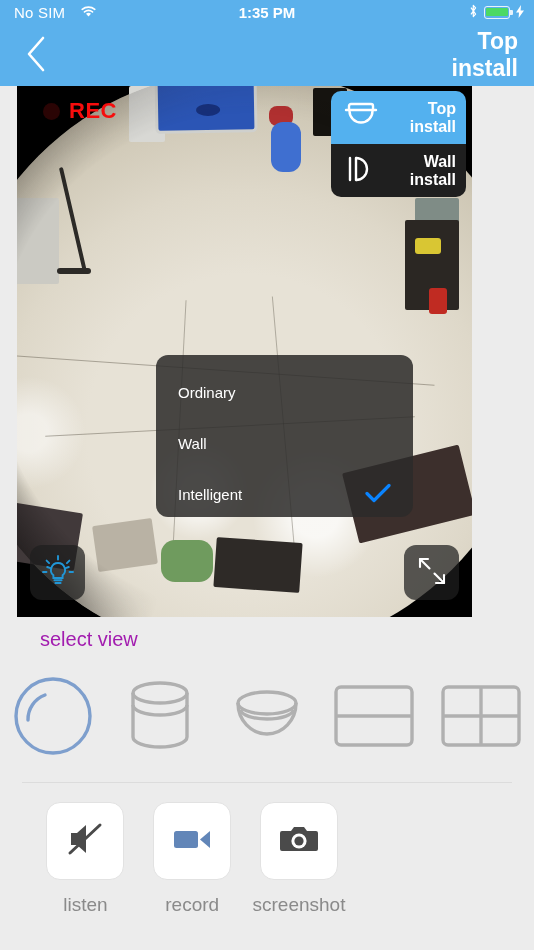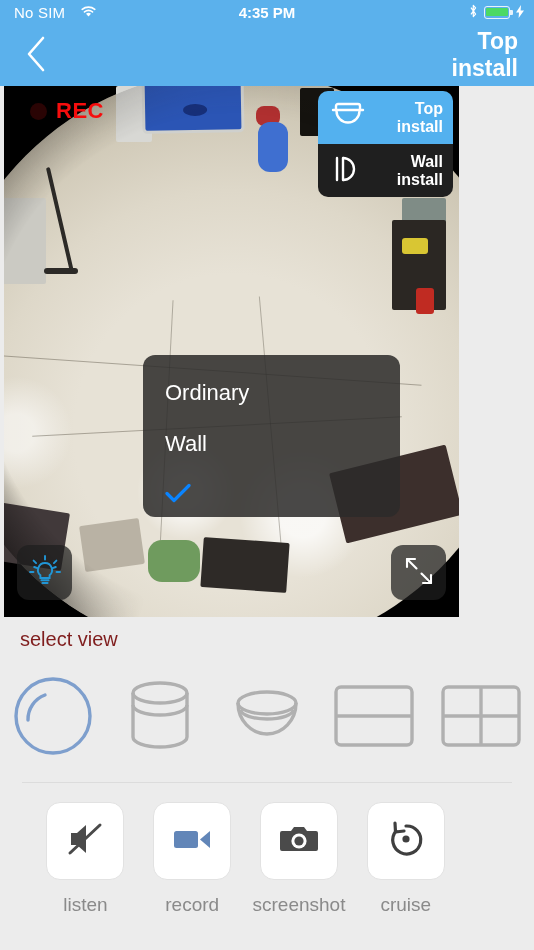--- a/index.html
+++ b/index.html
@@ -46,21 +46,21 @@
   }
   .nav-title {
     position: absolute; right: 16px; top: 4px;
     width: 180px; text-align: right;
     color: #fff; font-size: 23px; font-weight: 700; line-height: 27px;
     white-space: pre-line;
   }
 
   
   .video {
-    position: absolute; top: 86px; left: 4px;
+    position: absolute; top: 86px; left: 17px;
     width: 455px; height: 531px;
     background: #000; overflow: hidden;
   }
   .fisheye {
     position: absolute; left: 50%; top: 52%;
     width: 585px; height: 585px; margin-left: -292px; margin-top: -292px;
     border-radius: 50%;
     background:
       radial-gradient(circle at 42% 72%, rgba(255,255,255,.85) 0 3%, rgba(255,255,255,0) 9%),
       radial-gradient(circle at 62% 76%, rgba(255,255,255,.75) 0 4%, rgba(255,255,255,0) 11%),
@@ -133,38 +133,38 @@
   
   .options {
     position: absolute; left: 139px; top: 269px;
     width: 257px; height: 162px;
     background: rgba(44,43,42,.86);
     border-radius: 12px;
     padding: 12px 22px 0 22px;
   }
   .option-row {
     height: 51px; display: flex; align-items: center; justify-content: space-between;
-    color: #fff; font-size: 22px;
+    color: #fff; font-size: 15px;
   }
   .check { color: #0a84ff; font-size: 24px; font-weight: 700; line-height: 1; }
 
   
   .vbtn {
     position: absolute; width: 55px; height: 55px;
     border-radius: 12px; background: rgba(30,30,30,.72);
     display: flex; align-items: center; justify-content: center;
   }
   .vbtn-light { left: 13px; bottom: 17px; }
   .vbtn-full  { right: 13px; bottom: 17px; }
 
   
   .panel { position: absolute; top: 617px; left: 0; width: 534px; height: 333px; background: #ececec; }
   .panel-label {
-    position: absolute; left: 20px; top: 11px;
-    color: #7f1d1d; font-size: 20px;
+    position: absolute; left: 40px; top: 11px;
+    color: #a21caf; font-size: 20px;
   }
   .views {
     position: absolute; left: 0; top: 49px; width: 534px;
     display: flex; align-items: center;
   }
   .view-cell { width: 106.8px; display: flex; align-items: center; justify-content: center; height: 104px; }
   .divider { position: absolute; left: 22px; top: 165px; width: 490px; height: 1px; background: #dcdcdc; }
 
   
   .controls {
@@ -188,21 +188,21 @@
     <div class="sb-left">
       <span class="carrier">No SIM</span>
       <span>
         <svg width="17" height="13" viewBox="0 0 17 13">
           <path d="M8.5 11.6 L11 8.7 A4.4 4.4 0 0 0 6 8.7 Z" fill="#fff"></path>
           <path d="M2.2 4.3 A10 10 0 0 1 14.8 4.3" stroke="#fff" stroke-width="1.7" fill="none" stroke-linecap="round"></path>
           <path d="M4.5 6.9 A6.6 6.6 0 0 1 12.5 6.9" stroke="#fff" stroke-width="1.7" fill="none" stroke-linecap="round"></path>
         </svg>
       </span>
     </div>
-    <div class="sb-center">4:35 PM</div>
+    <div class="sb-center">1:35 PM</div>
     <div class="sb-right">
       <span>
         <svg width="9" height="14" viewBox="0 0 9 14">
           <path d="M2 3.6 L6.6 10.2 L4.3 12.6 L4.3 1.4 L6.6 3.8 L2 10.4" stroke="#fff" stroke-width="1.2" fill="none" stroke-linejoin="round"></path>
         </svg>
       </span>
       <span class="battery">
           <i></i>
         </span>
       <span>
@@ -284,20 +284,21 @@
     </div>
 
     <div class="options">
       <div class="option-row">
         <span>Ordinary</span>
       </div>
       <div class="option-row">
         <span>Wall</span>
       </div>
       <div class="option-row">
+        <span>Intelligent</span>
         <span class="check">
           <svg width="26" height="20" viewBox="0 0 26 20">
             <path d="M2 10.5 L9 17.5 L24 2.5" stroke="#0a84ff" stroke-width="3.2" fill="none" stroke-linecap="round" stroke-linejoin="round"></path>
           </svg>
         </span>
       </div>
     </div>
 
     <div class="vbtn vbtn-light">
       <span>
@@ -420,27 +421,15 @@
           <span>
             <svg width="42" height="42" viewBox="0 0 42 42">
               <path d="M4 13 H13 L16 9 H26 L29 13 H38 A2 2 0 0 1 40 15 V31 A2 2 0 0 1 38 33 H4 A2 2 0 0 1 2 31 V15 A2 2 0 0 1 4 13 Z" fill="#4a4a4a"></path>
               <circle cx="21" cy="23" r="7.6" fill="#fff"></circle>
               <circle cx="21" cy="23" r="4.6" fill="#4a4a4a"></circle>
             </svg>
           </span>
         </div>
         <div class="ctrl-label">screenshot</div>
       </div>
-      <div class="ctrl">
-        <div class="ctrl-card">
-          <span>
-            <svg width="42" height="42" viewBox="0 0 42 42">
-              <path d="M11 13 A14 14 0 1 0 21 8 L21 8" stroke="#3f3f3f" stroke-width="3.2" fill="none" stroke-linecap="round"></path>
-              <path d="M10 5 L10.5 14 L19 13" stroke="#3f3f3f" stroke-width="3.2" fill="none" stroke-linecap="round" stroke-linejoin="round"></path>
-              <circle cx="21" cy="21" r="3.6" fill="#3f3f3f"></circle>
-            </svg>
-          </span>
-        </div>
-        <div class="ctrl-label">cruise</div>
-      </div>
     </div>
   </div>
 </div>
 
 </body></html>

